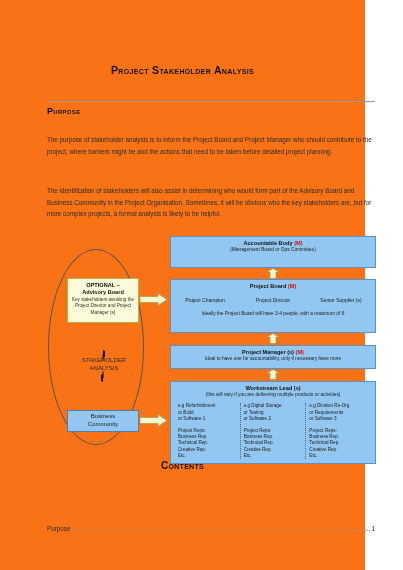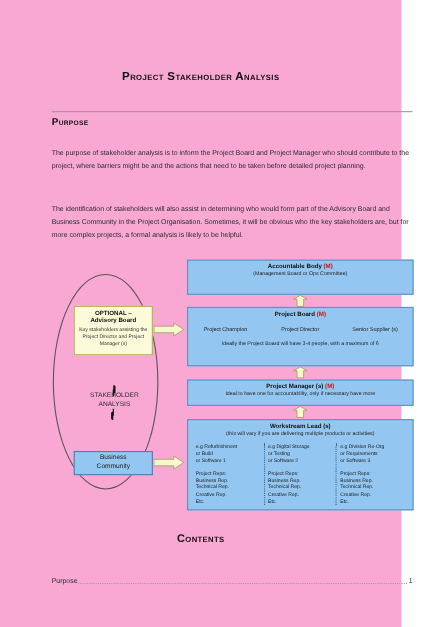--- a/index.html
+++ b/index.html
@@ -3,21 +3,21 @@
 <meta charset="utf-8">
 <style>
   * { box-sizing: border-box; margin: 0; padding: 0; }
   html, body {
     width: 403px; height: 570px;
     background: #ffffff;
     font-family: "Liberation Sans", sans-serif;
     color: #1a1a1a;
     overflow: hidden;
   }
-  .page { position: relative; width: 365px; height: 570px; background: #f9a8d4; }
+  .page { position: relative; width: 365px; height: 570px; background: #f97316; }
 
   
   .doc-title {
     position: absolute; left: 0; right: 0; top: 64px;
     text-align: center;
     font-size: 10.5px; font-weight: bold;
     font-variant: small-caps;
     letter-spacing: 0.35px;
     color: #111;
   }
@@ -120,21 +120,21 @@
   }
   .ws-col + .ws-col { border-left: 1px dotted #3c6a96; }
   .ws-eg { white-space: pre-line; }
   .ws-reps { margin-top: 6px; white-space: pre-line; }
 
   
   .varrow { position: absolute; width: 14px; height: 11px; }
 
   
   .h-contents {
-    position: absolute; left: 0; right: 0; top: 485px;
+    position: absolute; left: 0; right: 0; top: 460px;
     text-align: center; font-size: 10px; font-weight: bold;
     font-variant: small-caps; letter-spacing: 0.3px; color: #111;
   }
   .toc-row {
     position: absolute; left: 47px; width: 328px; top: 525px;
     display: flex; align-items: flex-end;
     font-size: 6.3px; color: #2b2b2b;
   }
   .toc-dots {
     flex: 1; margin: 0 1px 1.5px;

